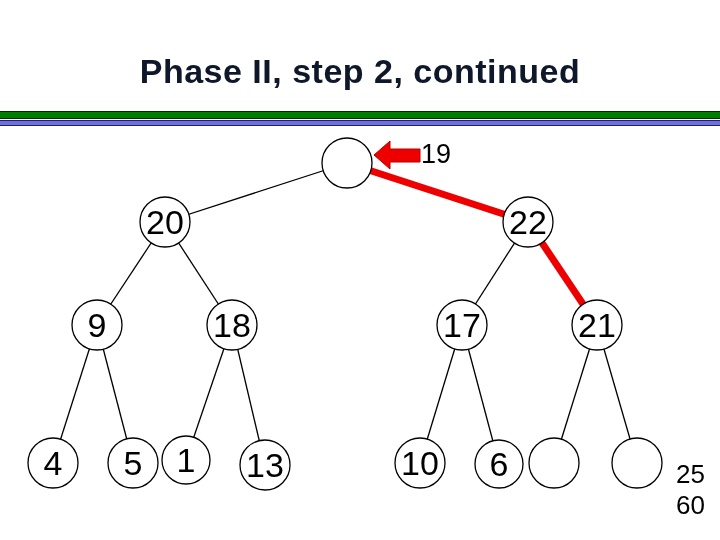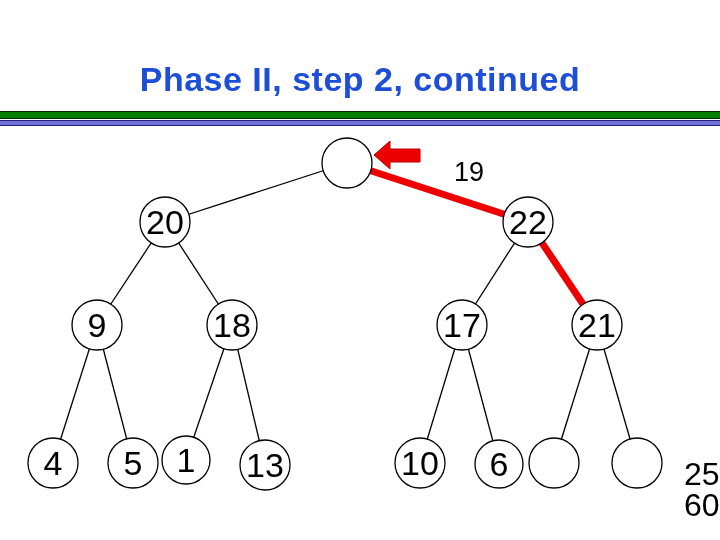--- a/index.html
+++ b/index.html
@@ -15,34 +15,34 @@
     position:absolute; left:0; top:111px; width:720px; height:6px;
     border-top:1px solid #012701; border-bottom:1px solid #012701;
   }
   .rule-blue {
     position:absolute; left:0; top:120px; width:720px; height:4px;
     border-top:1px solid #1f1f78; border-bottom:1px solid #1f1f78;
   }
   svg.tree { position:absolute; left:0; top:0; }
   svg.tree text { font-family:"Liberation Sans", sans-serif; }
   .arrow-label {
-    position:absolute; left:421px; top:159px; font-size:27px;
-    line-height:27px; color:#000;margin-left:33px;
+    position:absolute; left:421px; top:141px; font-size:27px;
+    line-height:27px; color:#000;
   }
   .pending {
-    position:absolute; left:676px; top:459px; font-size:32px;
-    line-height:31px; color:#000; text-align:left;margin-left:8px;
+    position:absolute; left:676px; top:459px; font-size:26px;
+    line-height:31px; color:#000; text-align:left;
   }
 </style>
 </head>
 <body>
 
 <div class="slide">
 
-  <div class="title" style="color: #1d4ed8; margin-top: 8px;">Phase II, step 2, continued</div>
+  <div class="title" style="color: #0f172a;">Phase II, step 2, continued</div>
 
   <div class="rule-green" style="background: rgb(0, 126, 0);"></div>
   <div class="rule-blue" style="background: rgb(112, 112, 216);"></div>
 
   <svg class="tree" width="720" height="540" viewBox="0 0 720 540">
     <g>
         <line x1="347" y1="163" x2="165" y2="222" stroke="#000000" stroke-width="1.3"></line>
         <line x1="165" y1="222" x2="97" y2="325" stroke="#000000" stroke-width="1.3"></line>
         <line x1="165" y1="222" x2="232" y2="325" stroke="#000000" stroke-width="1.3"></line>
         <line x1="528" y1="222" x2="462" y2="325" stroke="#000000" stroke-width="1.3"></line>

